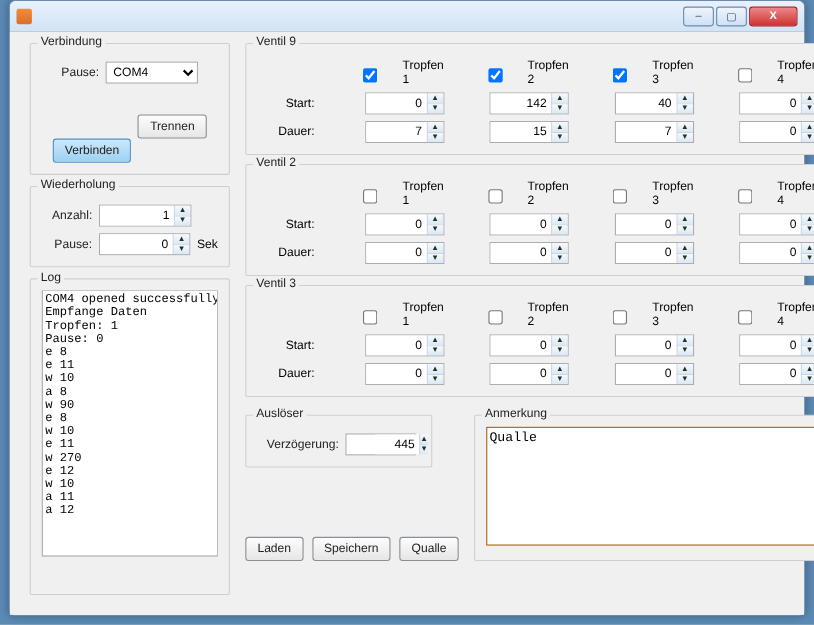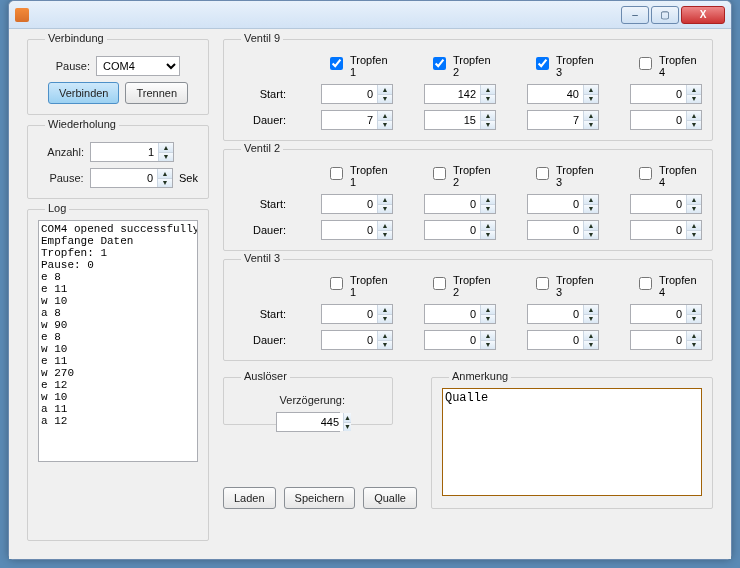--- a/index.html
+++ b/index.html
@@ -67,21 +67,21 @@
   .rightcol { flex: 1; display: flex; flex-direction: column; gap: 8px; }
   .group {
     border: 1px solid #cfcfcf;
     border-radius: 2px;
     padding: 10px 10px 10px 10px;
     position: relative;
     background: #f0f0f0;
   }
   .group > .legend {
     position: absolute;
-    top: -8px; left: 17px;
+    top: -8px; left: 6px;
     background: #f0f0f0;
     padding: 0 3px;
     font-size: 11px;
     color: #222;
   }
   label.lbl {
     display: inline-block;
     text-align: right;
     color: #222;
   }
@@ -98,20 +98,21 @@
     border: 1px solid #8a8f95;
     border-radius: 3px;
     background: linear-gradient(#fdfdfd,#e6e6e6);
     font-size: 11px;
     color: #222;
     cursor: pointer;
   }
   .btn.primary {
     background: linear-gradient(#cde8fb,#9cd1f2);
     border-color: #4d90c8;
+    margin-top: 44px;
   }
   .row { display: flex; align-items: center; gap: 6px; margin-bottom: 6px; }
   .spinner {
     display: inline-flex;
     align-items: stretch;
     height: 20px;
     width: 72px;
     border: 1px solid #abadb3;
     background: #fff;
   }
@@ -158,21 +159,21 @@
     overflow-x: scroll;
     overflow-y: scroll;
   }
   .ventil-grid {
     display: grid;
     grid-template-columns: 56px repeat(4, 1fr);
     row-gap: 6px;
     column-gap: 20px;
     align-items: center;
   }
-  .ventil-grid .hdr { display:flex; align-items:flex-start; gap:4px; padding-left:16px;}
+  .ventil-grid .hdr { display:flex; align-items:flex-end; gap:20px; padding-left:16px;}
   .ventil-grid input[type=checkbox]{ width:13px;height:13px; }
   .ventil-grid .lbl-col { text-align: right; padding-right:4px; }
   .bottomrow { display:flex; gap:14px; }
   .ausloeser { width: 170px; }
   .anmerkung { flex:1;text-decoration:underline; }
   .anmerkung textarea {
     width: 100%;
     height: 108px;
     resize: none;
     font-family: "Courier New", monospace;
@@ -508,21 +509,21 @@
                   </span>
                 </span></div>
             </div>
           </div>
         </div>
 
       <div class="bottomrow">
         <div style="display:flex;flex-direction:column;gap:8px;">
           <div class="group ausloeser" style="height:48px;">
             <div class="legend">Auslöser</div>
-            <div class="row" style="margin:6px 0 0 0;flex-direction:column;">
+            <div class="row" style="margin:6px 0 0 0;">
               <label class="lbl" style="width:74px">Verzögerung:</label>
               <span class="spinner narrow">
                 <input value="445" style="">
                 <span class="arrows">
                     <span class="arrow">▲</span>
                     <span class="arrow">▼</span>
                   </span>
               </span>
             </div>
           </div>

